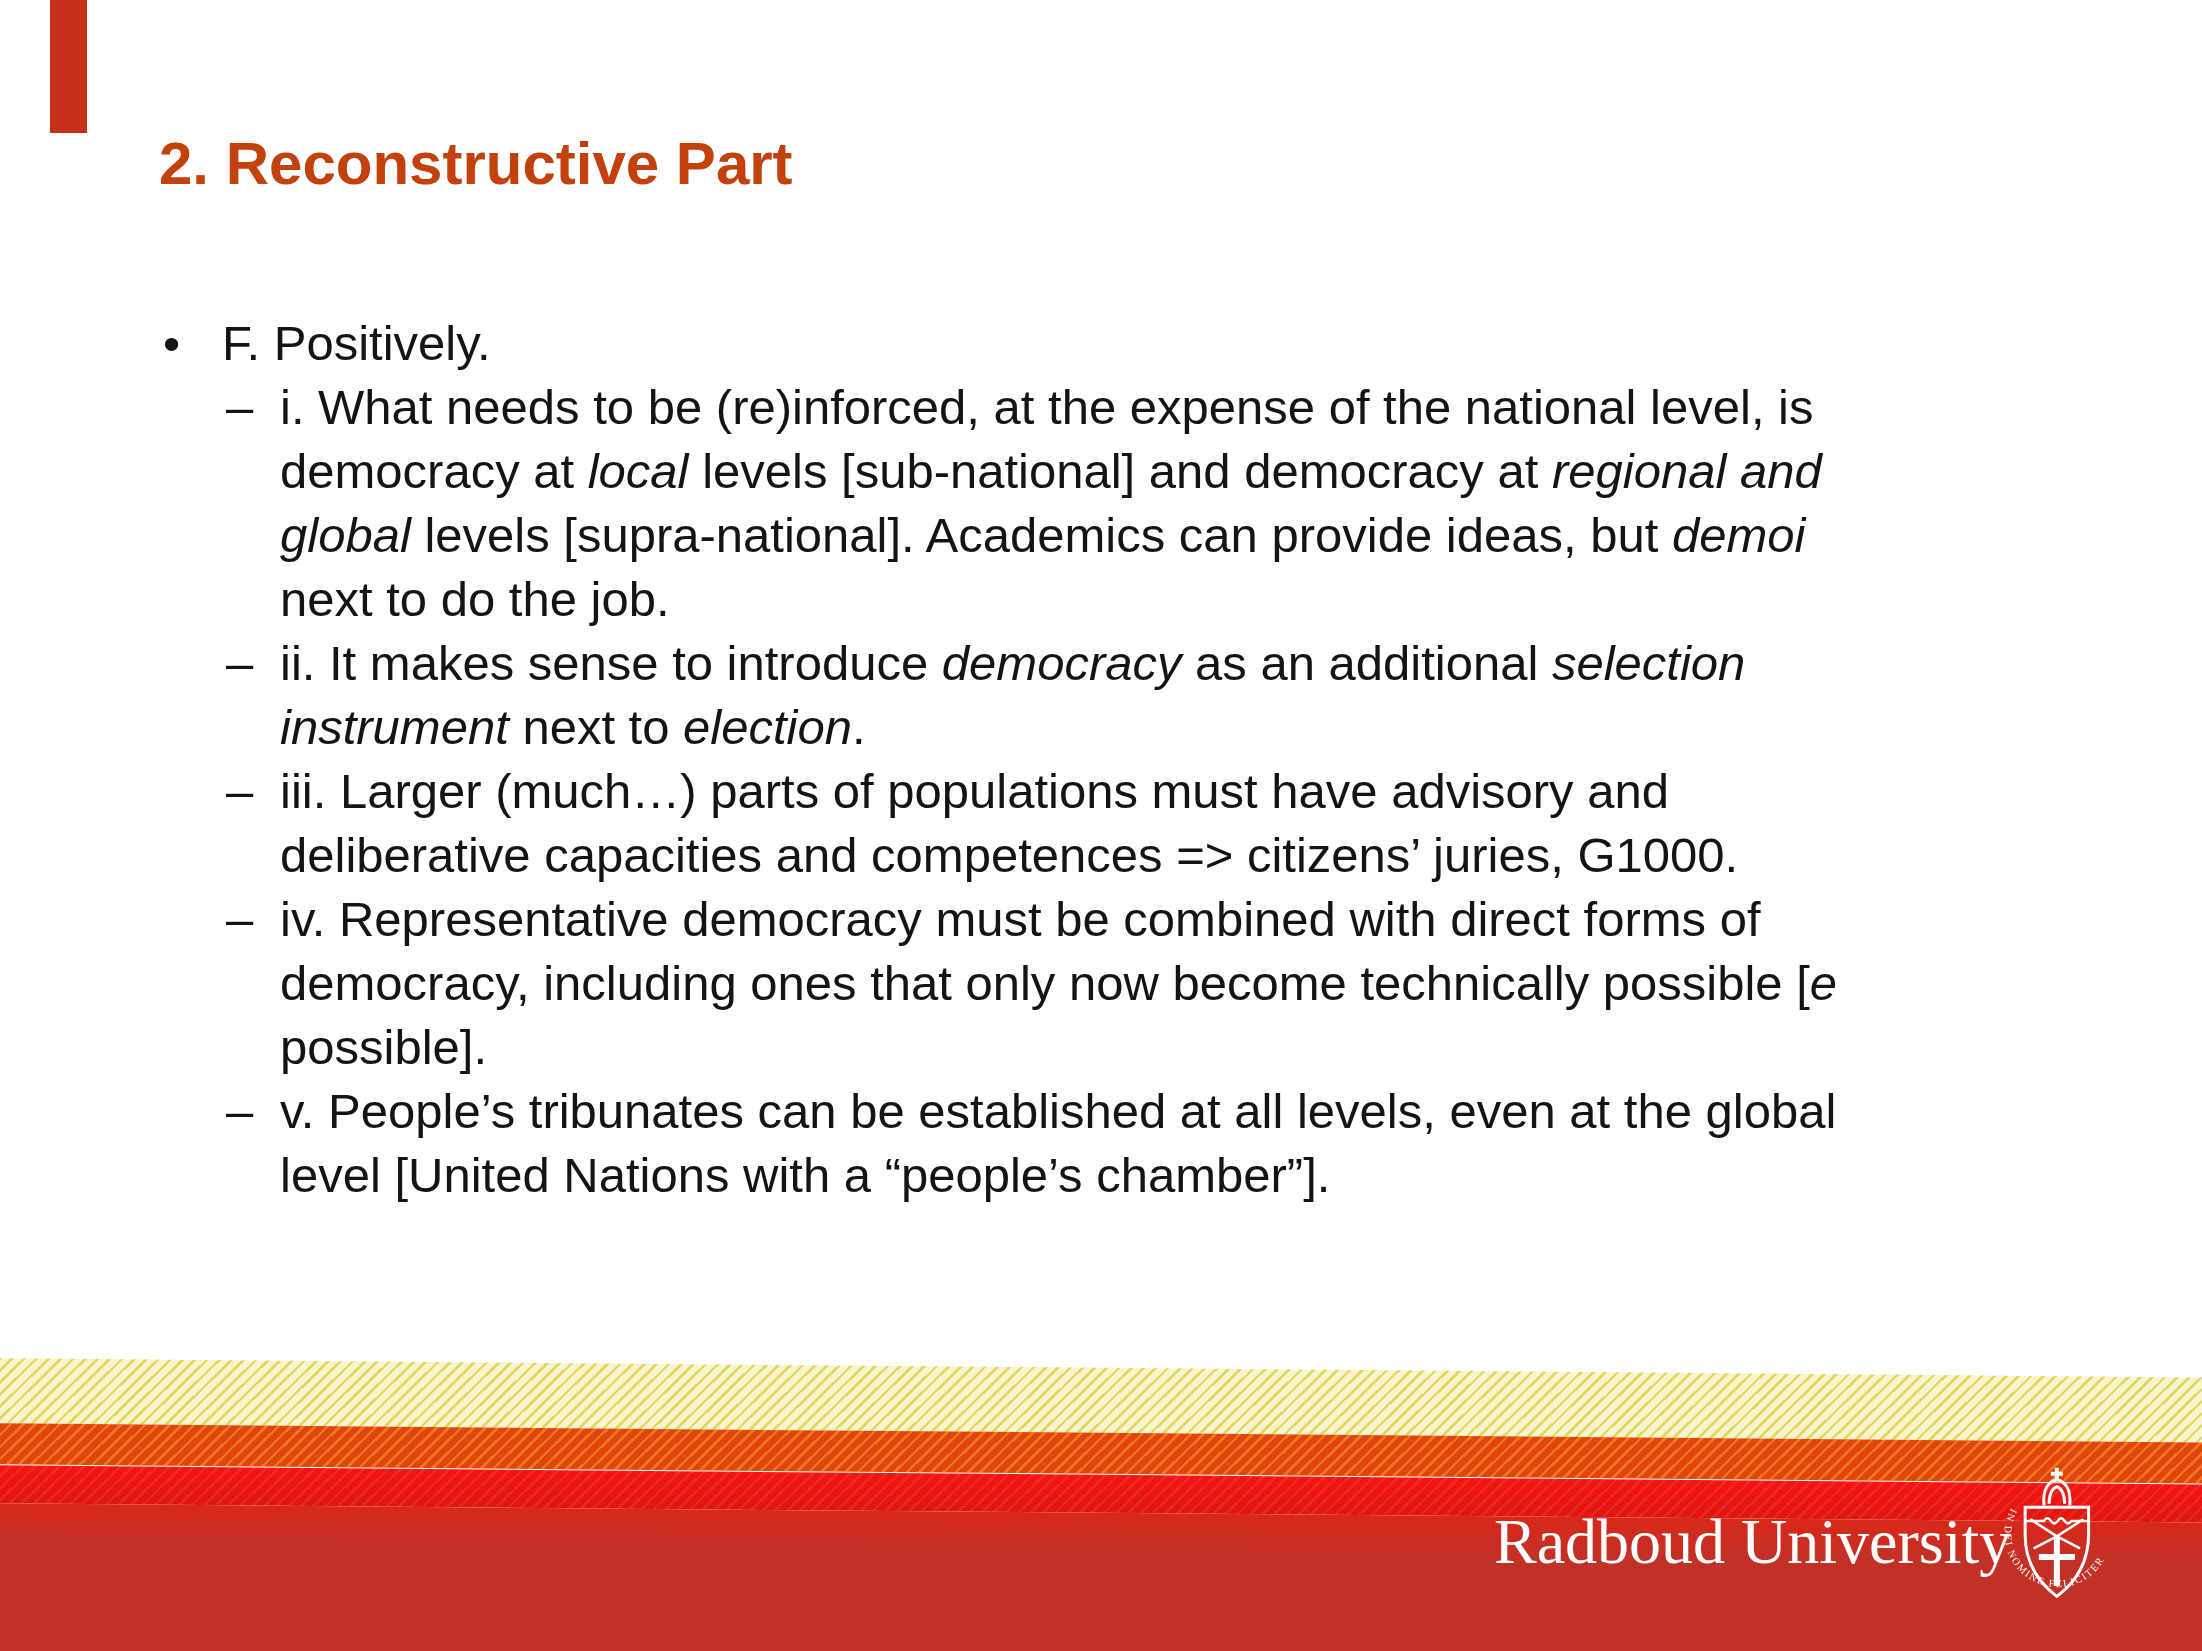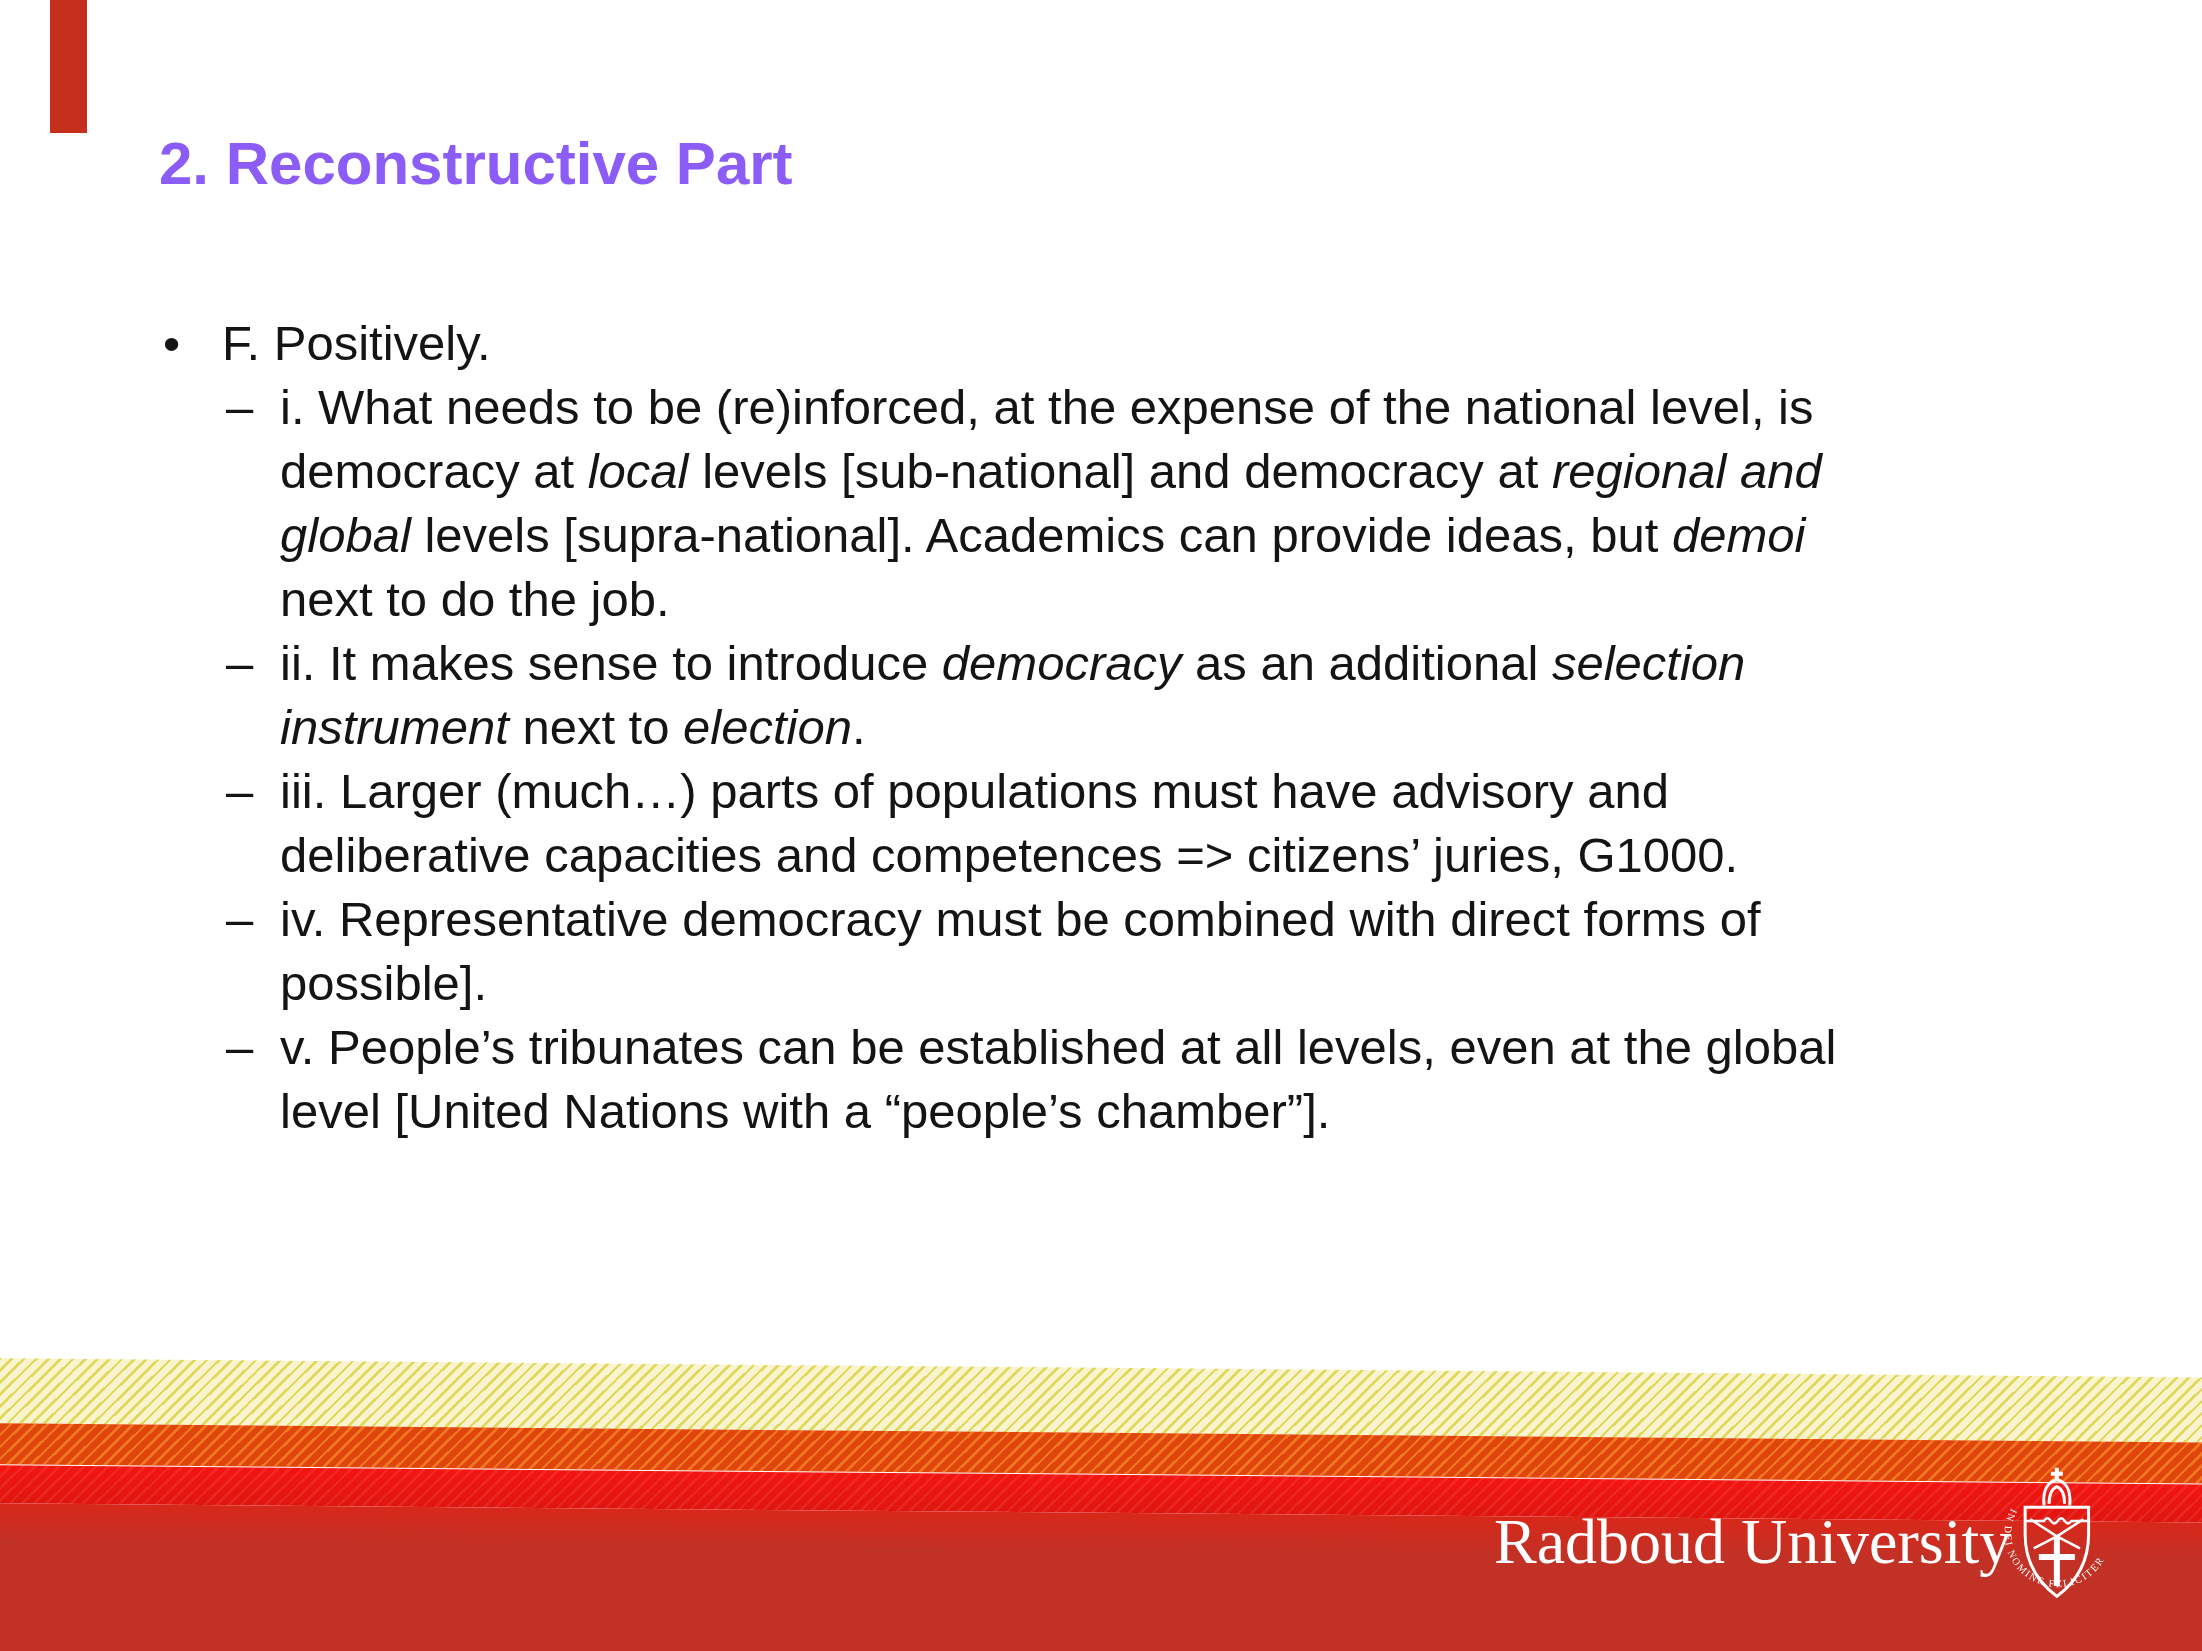--- a/index.html
+++ b/index.html
@@ -15,21 +15,21 @@
   
   .top-flag{
     position:absolute;left:50px;top:0;width:37px;height:133px;
     background:#c5301c;
   }
 
   
   .title{
     position:absolute;left:159px;top:131px;margin:0;
     font-size:60px;line-height:65px;font-weight:bold;
-    color:#8b5cf6;white-space:nowrap;
+    color:#c2410c;white-space:nowrap;
   }
 
   
   .content{position:absolute;left:0;top:311px;width:2203px;color:#141414;}
   .line{position:relative;height:64px;white-space:nowrap;font-size:49px;line-height:64px;}
   .marker{position:absolute;}
   .marker.lvl1{left:163px;}
   .marker.lvl2{left:226px;}
   .text{position:absolute;text-align:center;}
   .text.ind1{left:222px;}
@@ -114,20 +114,23 @@
         <span class="text ind2"><span>iii. Larger (much…) parts of populations must have advisory and</span></span>
       </div>
       <div class="line">
         <span class="text ind2"><span>deliberative capacities and competences =&gt; citizens’ juries, G1000.</span></span>
       </div>
       <div class="line">
         <span class="marker lvl2">–</span>
         <span class="text ind2"><span>iv. Representative democracy must be combined with direct forms of</span></span>
       </div>
       <div class="line">
+        <span class="text ind2"><span>democracy, including ones that only now become technically possible [</span><i>e</i></span>
+      </div>
+      <div class="line">
         <span class="text ind2"><span>possible].</span></span>
       </div>
       <div class="line">
         <span class="marker lvl2">–</span>
         <span class="text ind2"><span>v. People’s tribunates can be established at all levels, even at the global</span></span>
       </div>
       <div class="line">
         <span class="text ind2"><span>level [United Nations with a “people’s chamber”].</span></span>
       </div>
     </div>

